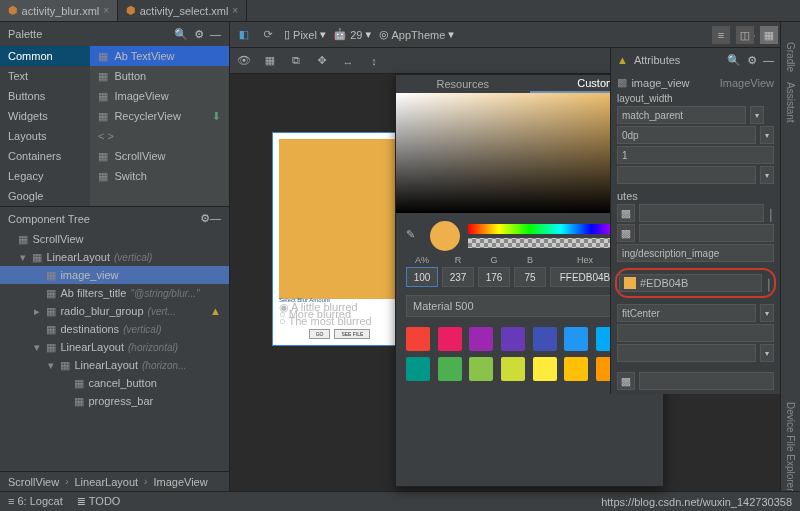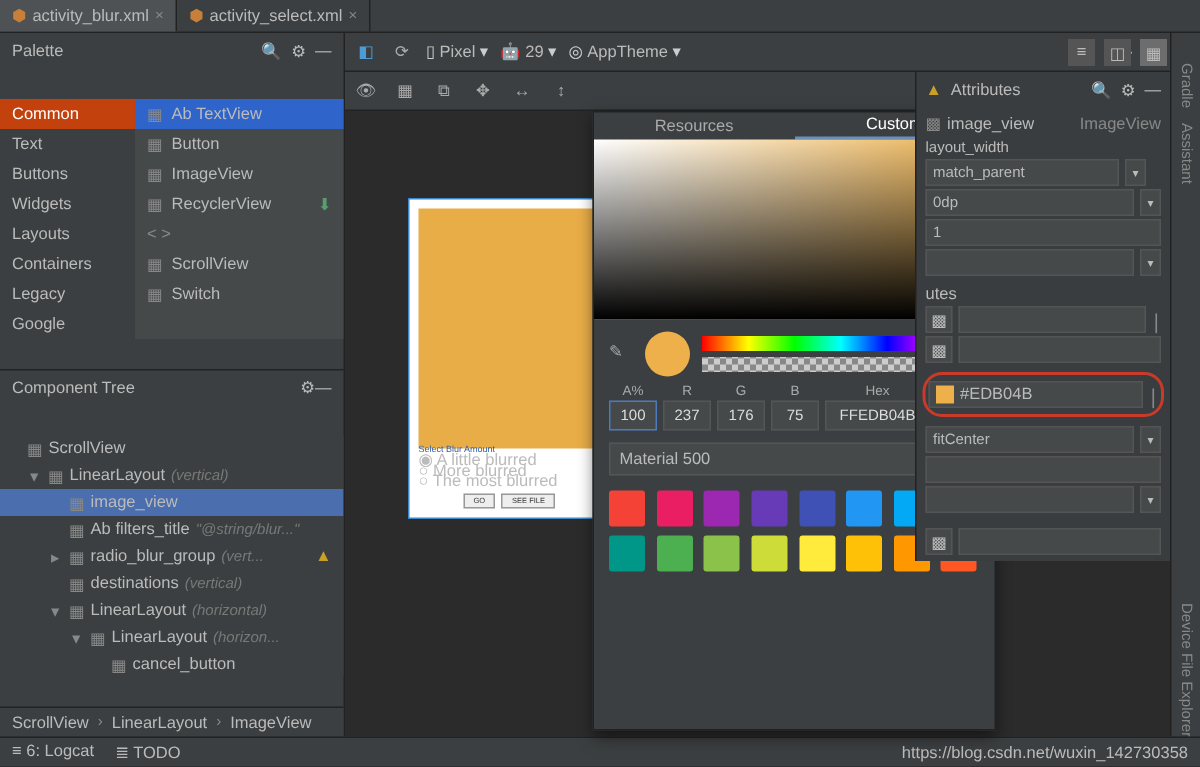--- a/index.html
+++ b/index.html
@@ -3,27 +3,27 @@
 <meta charset="utf-8">
 <style>
 *{margin:0;padding:0;box-sizing:border-box;font-family:"Segoe UI",Arial,sans-serif;font-size:11px;color:#bbb;}
 body{background:#2b2b2b;width:800px;height:511px;overflow:hidden;position:relative;}
 .root{display:flex;flex-direction:column;height:100%;}
 .tabs{height:22px;background:#3c3f41;display:flex;align-items:center;border-bottom:1px solid #222;}
 .tab{padding:0 8px;height:100%;display:flex;align-items:center;gap:4px;border-right:1px solid #222;}
 .tab.active{background:#4e5254;}
 .tab .x{color:#888;font-size:10px;}
 .main{display:flex;flex:1;min-height:0;}
-.left{width:230px;background:#3c3f41;display:flex;flex-direction:column;border-right:1px solid #222;gap:20px;}
+.left{width:230px;background:#3c3f41;display:flex;flex-direction:column;border-right:1px solid #222;}
 .panel-hdr{display:flex;align-items:center;justify-content:space-between;padding:4px 8px;height:24px;}
 .panel-hdr .tools{display:flex;gap:6px;align-items:center;}
 .palette-body{display:flex;flex:0 0 auto;}
 .pal-cats{width:90px;background:#3c3f41;}
 .pal-cat{padding:4px 8px;height:20px;display:flex;align-items:center;}
-.pal-cat.sel{background:#c2410c;color:#fff;}
+.pal-cat.sel{background:#0c4a6e;color:#fff;}
 .pal-items{flex:1;background:#45494a;}
 .pal-item{padding:3px 8px;height:20px;display:flex;align-items:center;gap:6px;}
 .pal-item.sel{background:#2f65ca;color:#fff;}
 .dl-icon{color:#5a9e6f;}
 .tree-hdr{display:flex;align-items:center;justify-content:space-between;padding:4px 8px;height:24px;border-top:1px solid #222;}
 .tree{flex:1;overflow:hidden;background:#3c3f41;}
 .tree-row{padding:2px 4px;height:18px;display:flex;align-items:center;gap:4px;white-space:nowrap;}
 .tree-row.sel{background:#4b6eaf;color:#fff;}
 .tree-row .dim{color:#787878;font-style:italic;font-size:10px;}
 .tree-row .warn{color:#c9a128;margin-left:auto;margin-right:4px;}
@@ -372,20 +372,23 @@
       </div>
     <div class="attr-row">
         <div class="attr-icon">▩</div>
         <div class="attr-field"></div>
         <span style="width:6px;color:#888">⎮</span>
       </div>
     <div class="attr-row">
         <div class="attr-icon">▩</div>
         <div class="attr-field"></div>
       </div>
+    <div class="attr-row">
+        <div class="attr-field">ing/description_image</div>
+      </div>
   </div>
   <div class="hl-box">
     <div class="attr-row">
         <div class="attr-field">
           <span class="color-chip"></span>
           <span>#EDB04B</span>
         </div>
         <span style="width:6px;color:#888">⎮</span>
       </div>
   </div>

